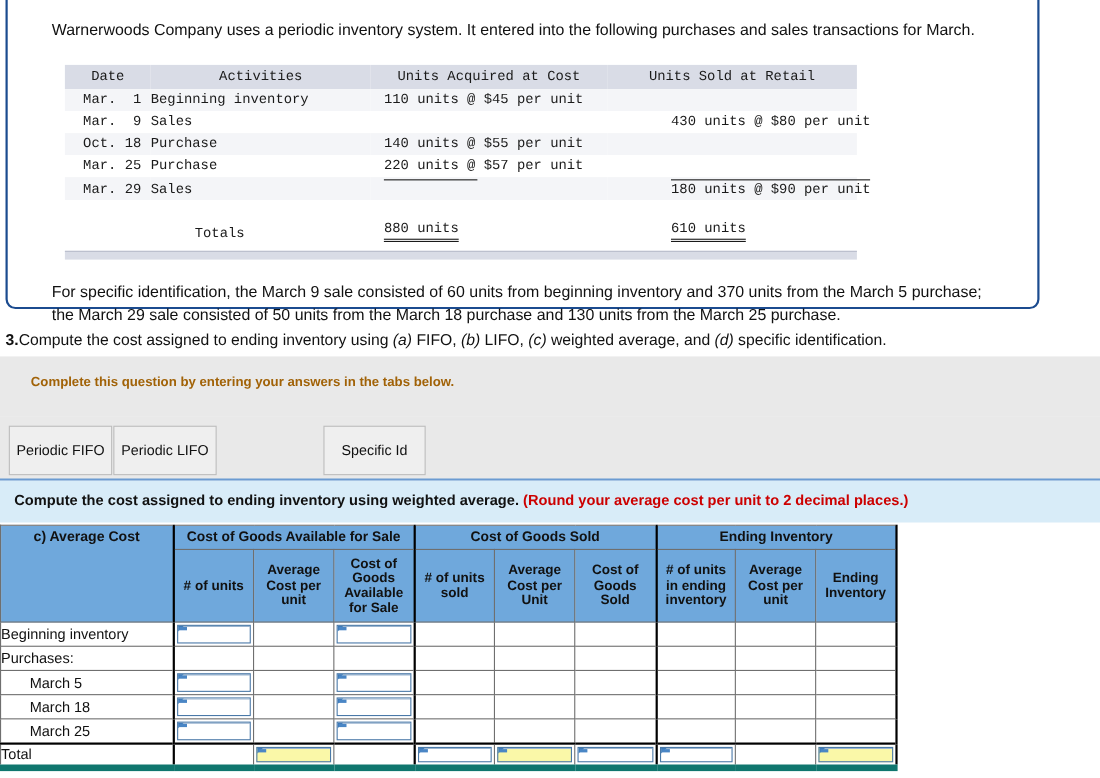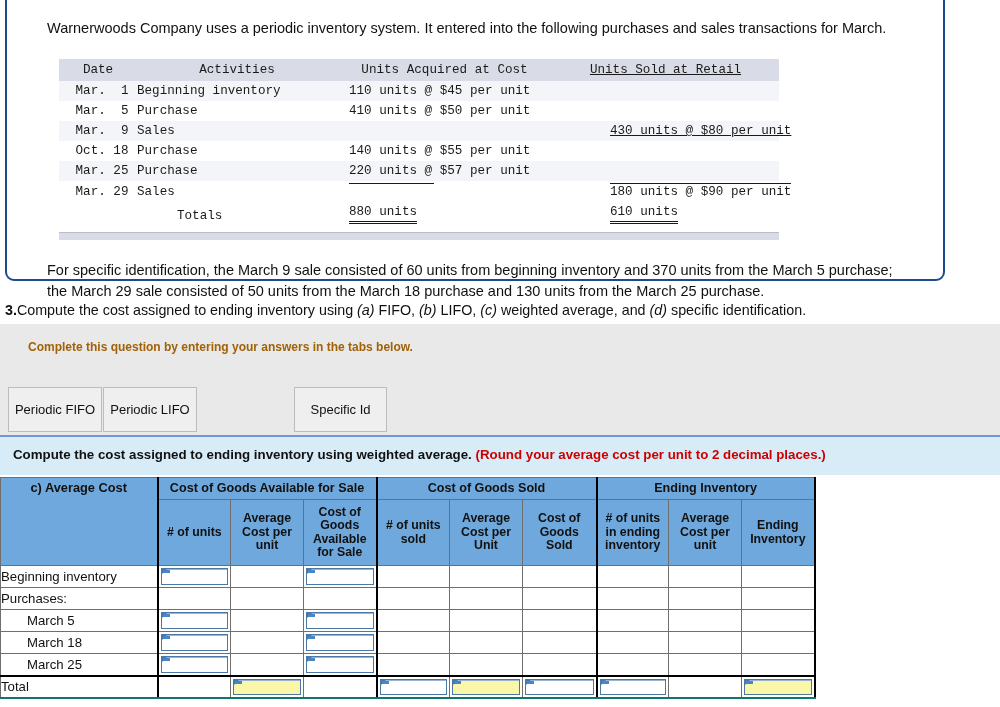--- a/index.html
+++ b/index.html
@@ -51,24 +51,24 @@
     text-align: center;
     font-weight: normal;
     padding-top: 3px; padding-bottom: 3px;
   }
   table.inv tbody tr:nth-child(odd) { background: #f4f5f8; }
   table.inv tbody tr:nth-child(even) { background: #ffffff; }
   table.inv tbody tr.totrow { background: #ffffff; }
   .c-date   { width: 78px;  padding-left: 8px !important; text-align: center; }
   .c-act    { width: 200px; }
   .c-acq    { width: 215px; text-align: left; padding-left: 12px !important; }
-  .c-sold   { width: 227px; text-align: left; padding-left: 58px !important; text-decoration: underline; }
+  .c-sold   { width: 227px; text-align: left; padding-left: 58px !important; }
   .hdr-date { width: 78px; }
   .rule-top { display:inline-block; border-top: 1px solid #1a1a1a; padding-top:0; }
-  .dbl { display:inline-block; border-bottom: 3px double #1a1a1a; padding-bottom:1px; }
+  .dbl { display:inline-block; border-bottom: 3px double #1a1a1a; padding-bottom:1px;margin-top:16px; }
   .inv-foot {
     margin: 6px 0 0 12px; width: 720px; height: 8px;
     background: #d9dce6; border-top: 1px solid #b9bdcb;
   }
   .spec {
     font-size: 14.5px; line-height: 21px; color: #111;
     margin: 20px 0 0 0; width: 860px;
   }
 
   
@@ -155,21 +155,21 @@
   .sepR { border-right: 2px solid #000 !important; }
 
   table.ans tbody td { height: 22px; background: #fff; }
   td.lbl {
     text-align: left; padding-left: 6px; font-size: 13.2px; color: #111;
     border-left: 1px solid #6f6f6f;
   }
   td.lbl.indent { padding-left: 26px; }
   tr.total td { border-top: 2px solid #000; }
   tr.total td.lbl { font-size: 13.2px; }
-  table.ans tbody tr:last-child td { border-bottom: 2px solid #0f766e; }
+  table.ans tbody tr:last-child td { border-bottom: 6px solid #0f766e; }
 
   
   .cellbox { position: relative; width: 100%; height: 100%; }
   .inp {
     position: absolute; left: 2px; top: 2px; right: 2px; bottom: 2px;
     border: 1px solid #4a79a8;
     background: #ffffff;
     box-shadow: 0 1px 0 #9ab4cf inset;
   }
   .inp.yellow { background: #faf8a8; }
@@ -204,26 +204,20 @@
               <th class="c-act">Activities</th>
               <th class="c-acq" style="text-align:center;padding-left:0 !important;">Units Acquired at Cost</th>
               <th class="c-sold" style="text-align:center;padding-left:0 !important;">Units Sold at Retail</th>
             </tr>
           </thead>
           <tbody>
             <tr>
               <td class="c-date">Mar.  1</td>
               <td class="c-act">Beginning inventory</td>
               <td class="c-acq">110 units @ $45 per unit</td>
-              <td class="c-sold"></td>
-            </tr>
-            <tr>
-              <td class="c-date">Mar.  5</td>
-              <td class="c-act">Purchase</td>
-              <td class="c-acq">410 units @ $50 per unit</td>
               <td class="c-sold"></td>
             </tr>
             <tr>
               <td class="c-date">Mar.  9</td>
               <td class="c-act">Sales</td>
               <td class="c-acq"></td>
               <td class="c-sold">430 units @ $80 per unit</td>
             </tr>
             <tr>
               <td class="c-date">Oct. 18</td>

